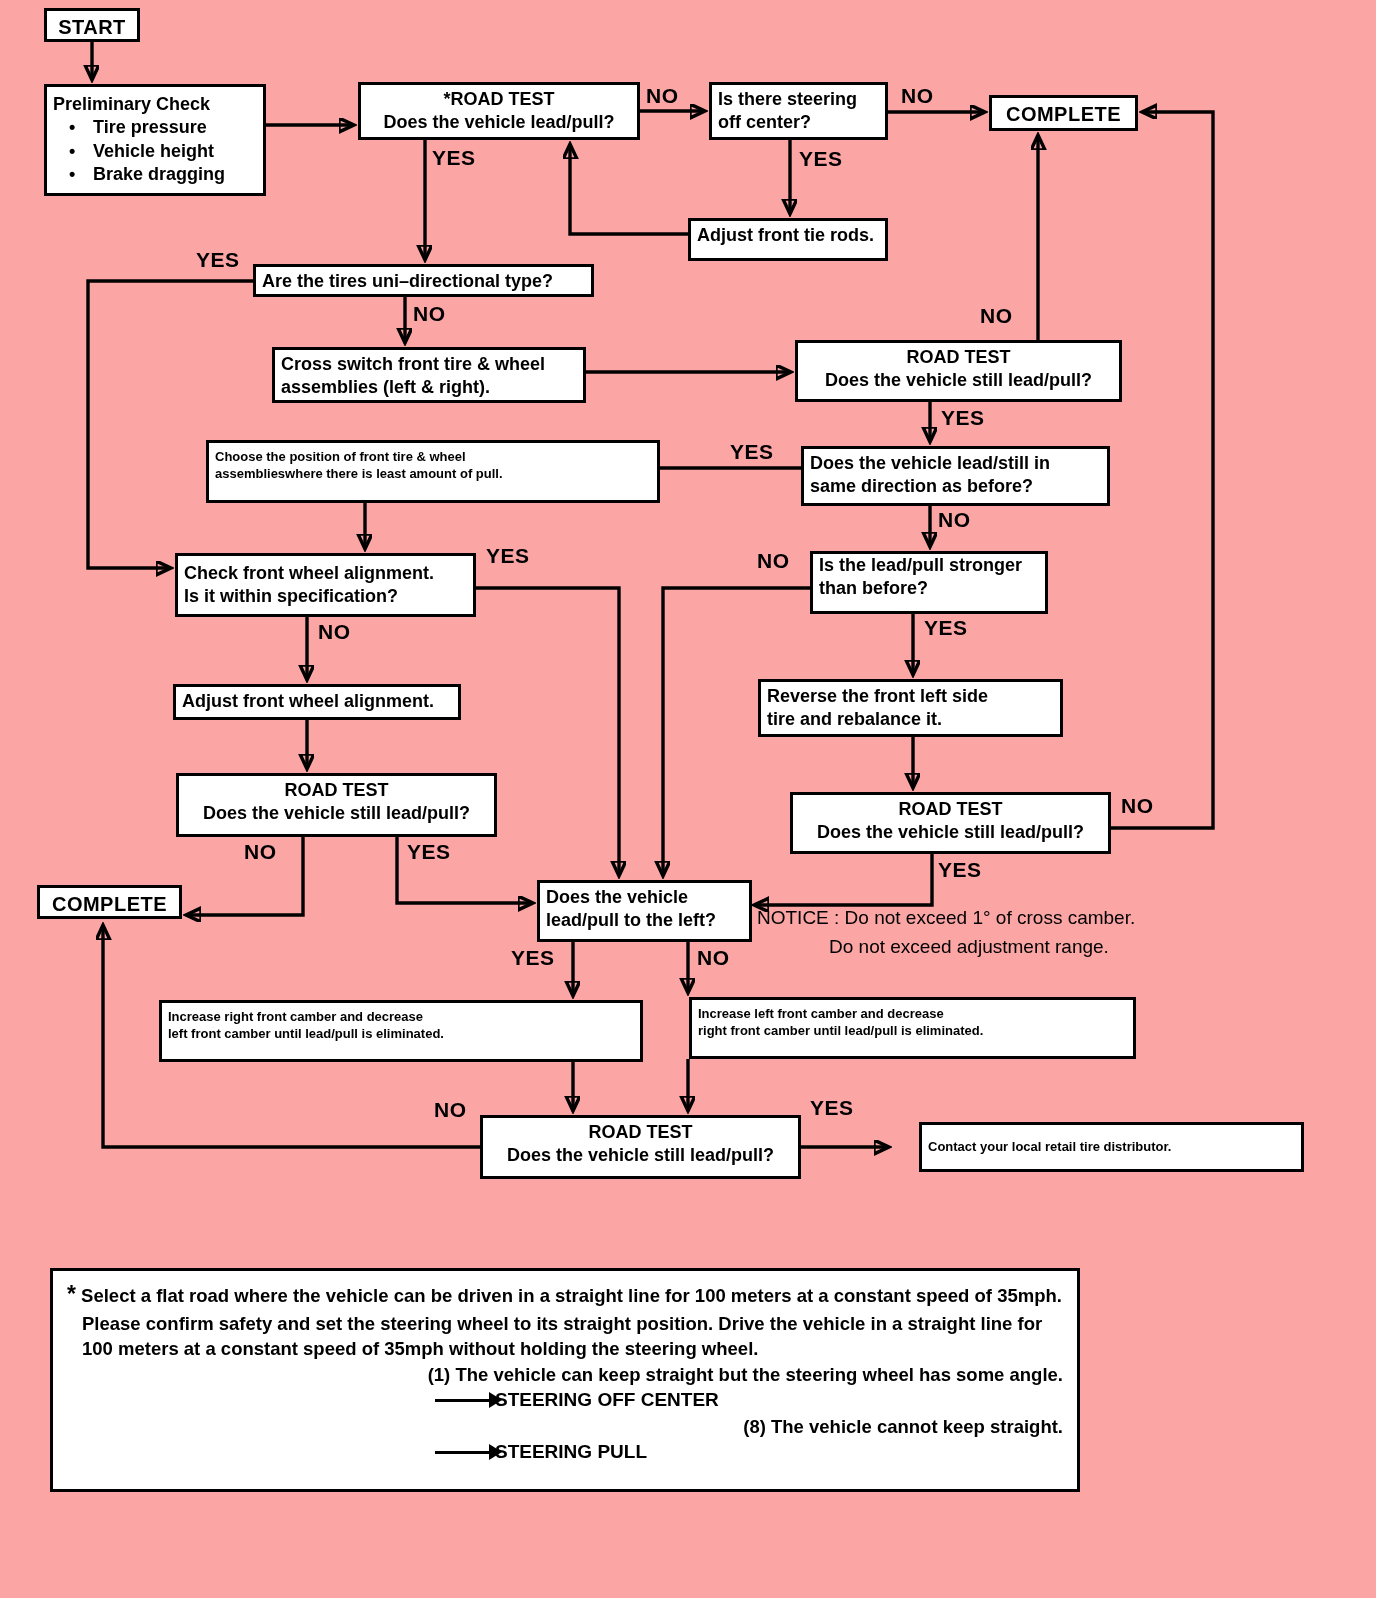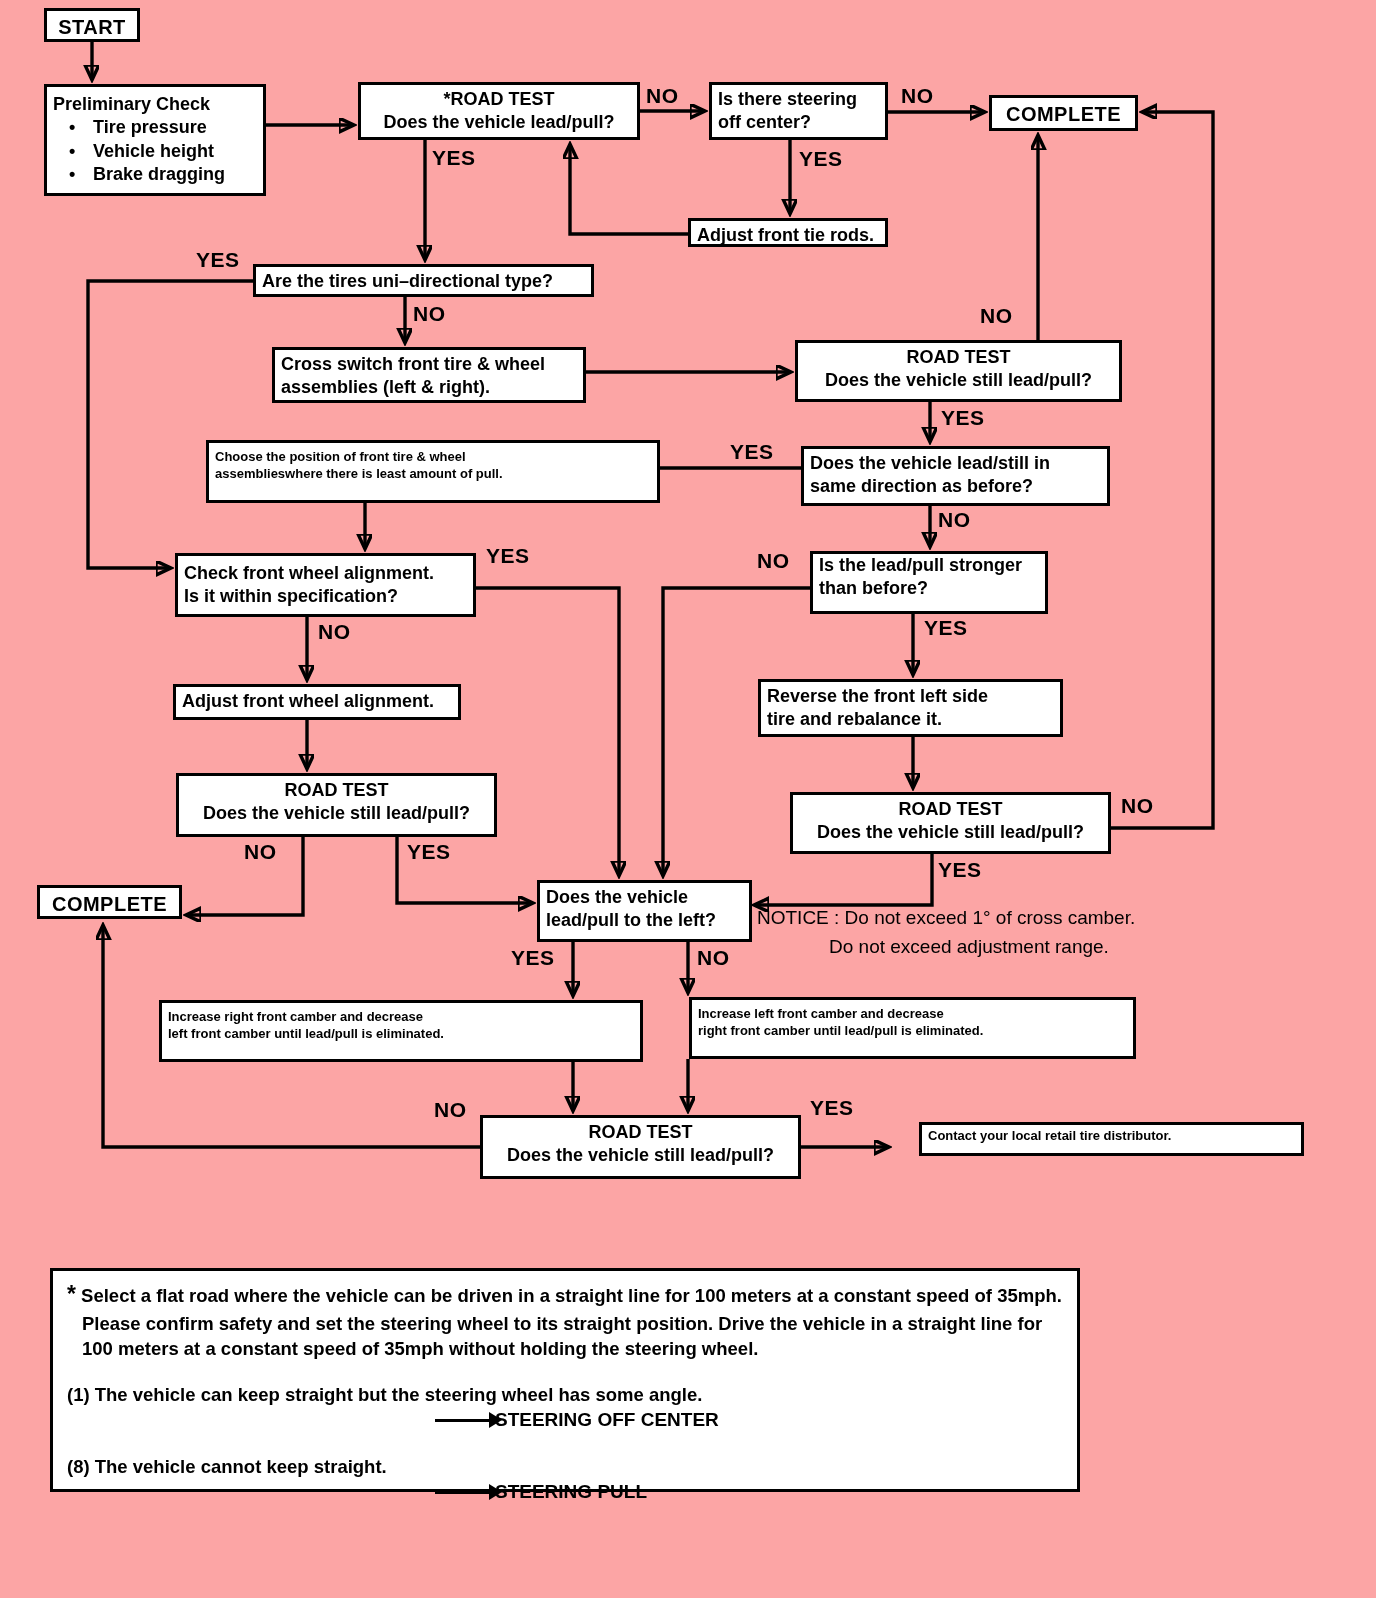--- a/index.html
+++ b/index.html
@@ -22,21 +22,21 @@
   .bullet-row::before{content:"\2022";display:inline-block;width:24px;margin-left:2px;}
   #notice{position:absolute;left:757px;top:903px;font-weight:normal;font-size:19px;line-height:1.55;}
   #notice .ind{padding-left:72px;}
   #footnote{
     position:absolute;left:50px;top:1268px;width:1030px;height:224px;border:3px solid #000;
     box-sizing:border-box;background:#fff;font-weight:bold;font-size:18.5px;line-height:1.38;
     padding:8px 14px;
   }
   .fn-note{text-indent:-15px;padding-left:15px;}
   .fn-star{font-size:23px;}
-  .fn-item{margin-top:20px;}
+  .fn-item{margin-top:0;text-align:right;}
   .fn-result{margin-left:368px;font-size:19px;display:flex;align-items:center;}
   .fn-arrow{display:inline-block;width:56px;height:3px;background:#000;position:relative;margin-right:4px;}
   .fn-arrow::after{
     content:"";position:absolute;right:-11px;top:-6.5px;
     border-left:13px solid #000;border-top:8px solid transparent;border-bottom:8px solid transparent;
   }
 </style>
 </head>
 <body>
 
@@ -99,21 +99,21 @@
 
   <div class="nb" style="left:709px;top:82px;width:179px;height:58px">
     <div>Is there steering</div>
     <div>off center?</div>
   </div>
 
   <div class="nb center fs20" style="left:989px;top:95px;width:149px;height:36px">
     <span>COMPLETE</span>
   </div>
 
-  <div class="nb" style="left:688px;top:218px;width:200px;height:29px">
+  <div class="nb" style="left:688px;top:218px;width:200px;height:43px">
     <div>Adjust front tie rods.</div>
   </div>
 
   <div class="nb" style="left:253px;top:264px;width:341px;height:33px">
     <div>Are the tires uni–directional type?</div>
   </div>
 
   <div class="nb" style="left:272px;top:347px;width:314px;height:56px">
     <div>Cross switch front tire &amp; wheel</div>
     <div>assemblies (left &amp; right).</div>
@@ -180,21 +180,21 @@
   <div class="nb fs17" style="left:663px;top:997px;width:447px;height:62px;padding-top:6px">
     <div>Increase left front camber and decrease</div>
     <div>right front camber until lead/pull is eliminated.</div>
   </div>
 
   <div class="nb center" style="left:480px;top:1115px;width:321px;height:64px">
     <div>ROAD TEST</div>
     <div>Does the vehicle still lead/pull?</div>
   </div>
 
-  <div class="nb fs17" style="left:893px;top:1122px;width:385px;height:34px;display:flex;align-items:flex-start">
+  <div class="nb fs17" style="left:893px;top:1122px;width:385px;height:50px;display:flex;align-items:center">
     <div>Contact your local retail tire distributor.</div>
   </div>
 
   <div class="lbl" style="left:646px;top:84px">NO</div>
   <div class="lbl" style="left:432px;top:146px">YES</div>
   <div class="lbl" style="left:901px;top:84px">NO</div>
   <div class="lbl" style="left:799px;top:147px">YES</div>
   <div class="lbl" style="left:196px;top:248px">YES</div>
   <div class="lbl" style="left:413px;top:302px">NO</div>
   <div class="lbl" style="left:980px;top:304px">NO</div>

